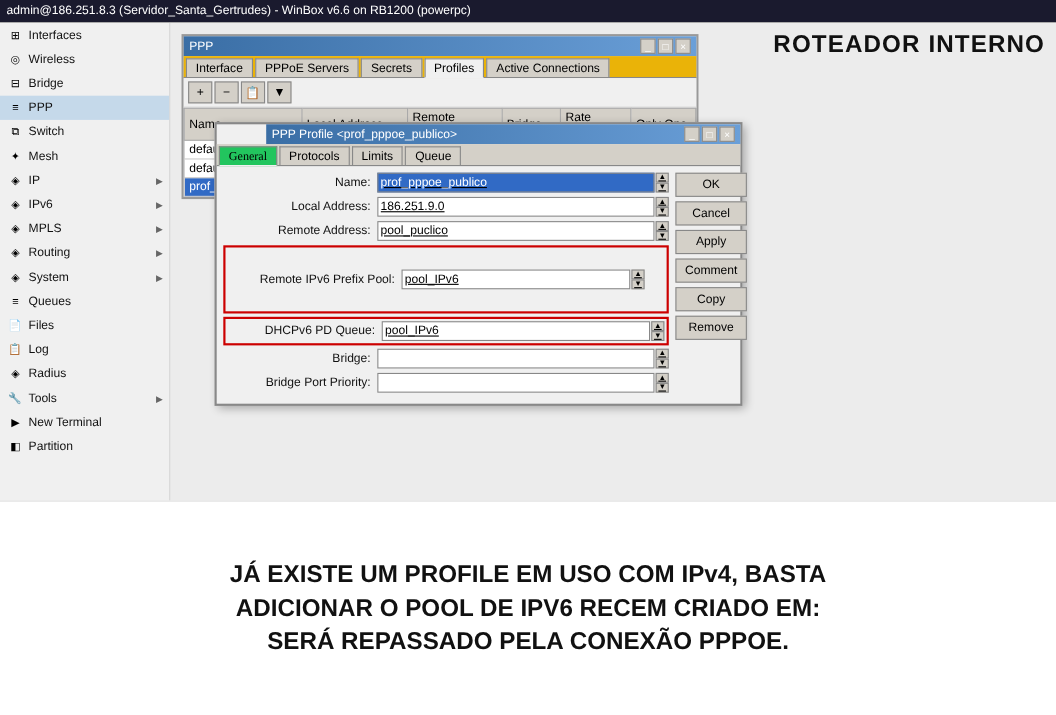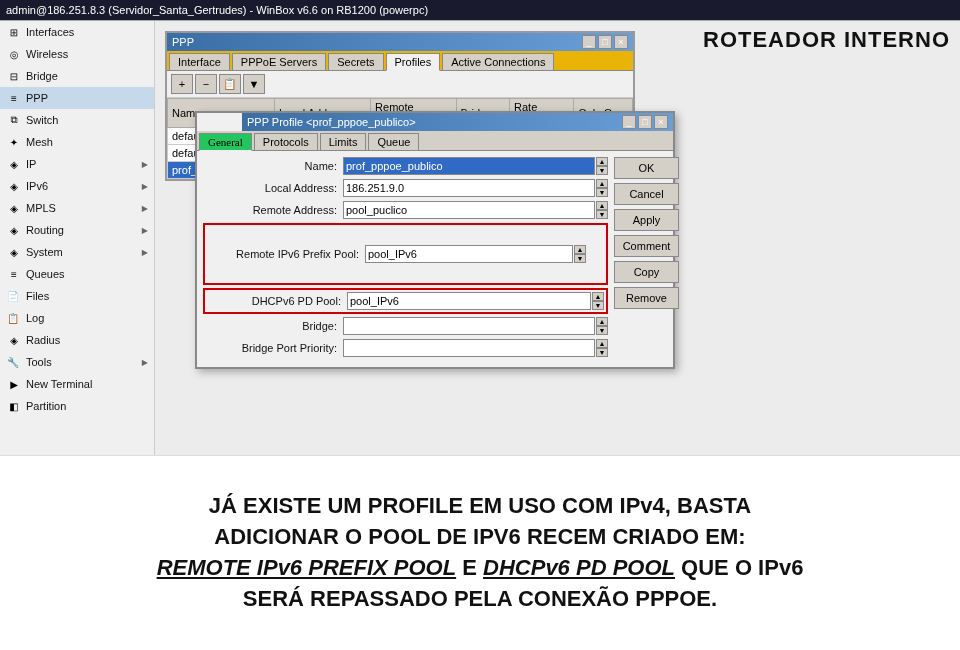--- a/index.html
+++ b/index.html
@@ -267,20 +267,21 @@
       text-align: right;
       padding-right: 6px;
       font-size: 11px;
       color: #111;
     }
     .form-input-wrapper {
       flex: 1;
       display: flex;
       align-items: center;
       gap: 1px;
+      text-decoration: underline;
     }
     .form-input-box {
       flex: 1;
       height: 18px;
       border: 1px solid #888;
       background: #fff;
       font-size: 11px;
       padding: 0 2px;
     }
     .form-spin-btns {
@@ -544,21 +545,21 @@
                 <div class="form-spin-btns">
                   <div class="spin-btn">▲</div>
                   <div class="spin-btn">▼</div>
                 </div>
               </div>
             </div>
           </div>
 
           <div style="border: 2px solid #cc0000; padding: 2px; margin-bottom: 3px;">
             <div class="form-row" style="margin-bottom:0;">
-              <span class="form-label">DHCPv6 PD Pool:</span>
+              <span class="form-label">DHCPv6 PD Queue:</span>
               <div class="form-input-wrapper">
                 <input class="form-input-box" type="text" value="pool_IPv6" style="">
                 <div class="form-spin-btns">
                   <div class="spin-btn">▲</div>
                   <div class="spin-btn">▼</div>
                 </div>
               </div>
             </div>
           </div>
 
@@ -601,18 +602,15 @@
 </div>
 
 <div class="bottom-text">
   <p>
     <span>JÁ EXISTE UM PROFILE EM USO COM IPv4, BASTA</span>
   </p>
   <p>
     <span>ADICIONAR O POOL DE IPV6 RECEM CRIADO EM:</span>
   </p>
   <p>
-    <span class="italic-underline">REMOTE IPv6 PREFIX POOL</span><span> E </span><span class="italic-underline">DHCPv6 PD POOL</span><span> QUE O IPv6</span>
-  </p>
-  <p>
     <span>SERÁ REPASSADO PELA CONEXÃO PPPOE.</span>
   </p>
 </div>
 
 </body></html>

